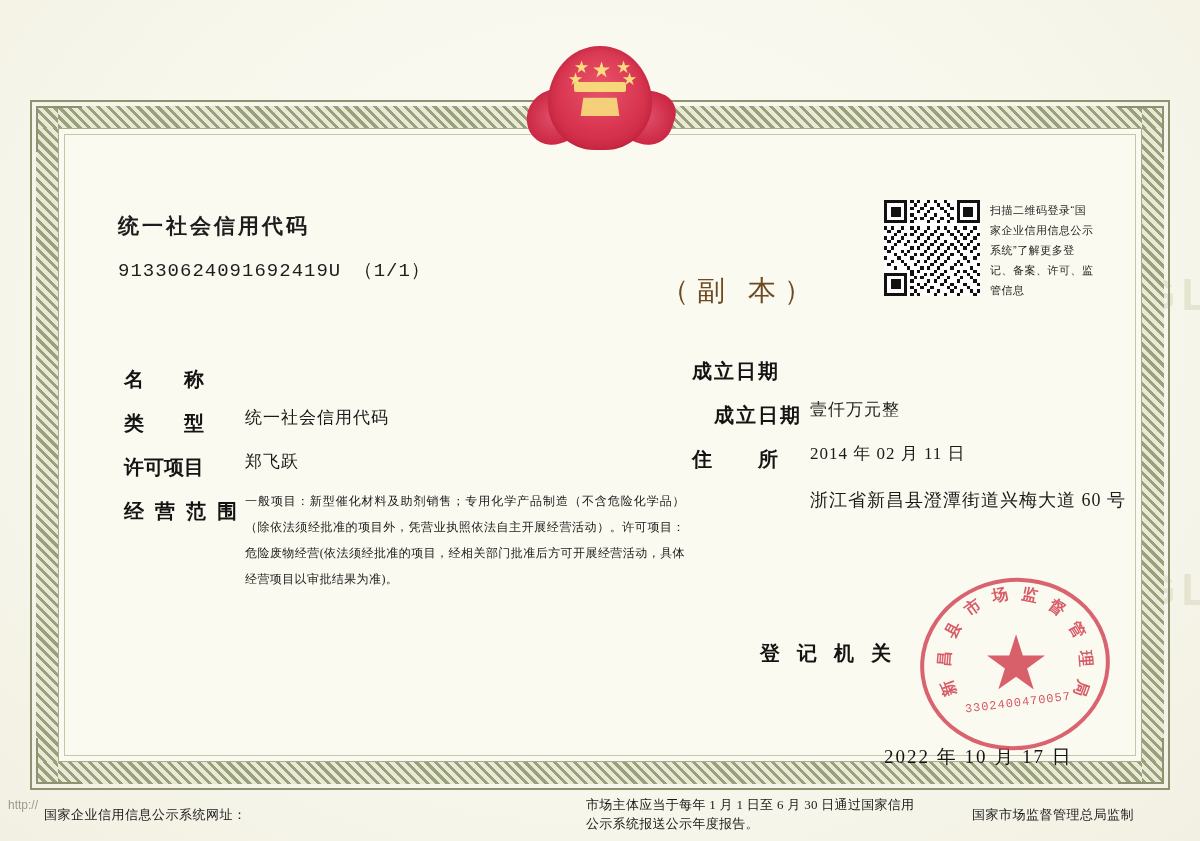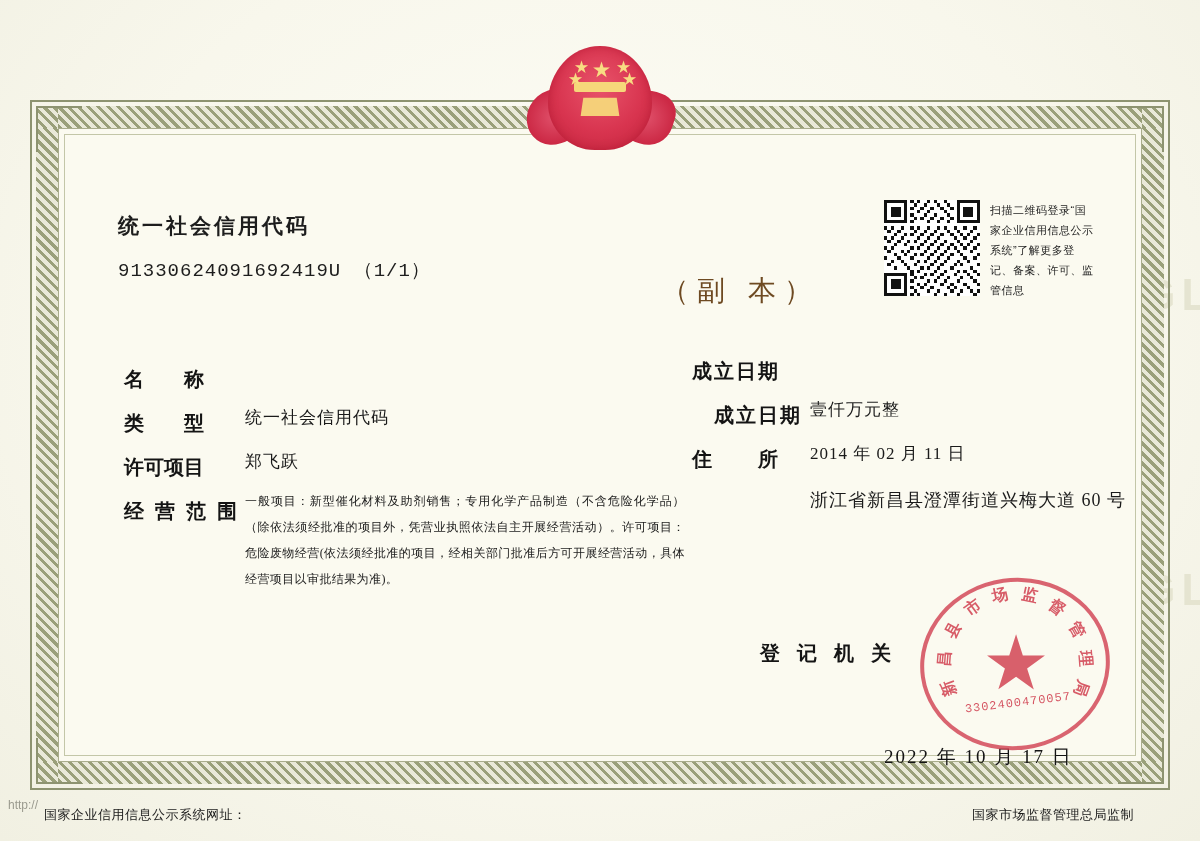--- a/index.html
+++ b/index.html
@@ -543,14 +543,15 @@
         <span class="arc-char" style="transform: translate(41.8011px, -56.1486px) rotate(36.6667deg) translate(-50%, -50%);">督</span>
         <span class="arc-char" style="transform: translate(61.2891px, -33.8179px) rotate(61.1111deg) translate(-50%, -50%);">管</span>
         <span class="arc-char" style="transform: translate(69.7895px, -5.42447px) rotate(85.5556deg) translate(-50%, -50%);">理</span>
         <span class="arc-char" style="transform: translate(65.7785px, 23.9414px) rotate(110deg) translate(-50%, -50%);">局</span>
       </div>
     <div class="seal-num">3302400470057</div>
   </div>
 
   <div class="footer" id="footer-faint">http://</div>
   <div class="footer" id="footer-left">国家企业信用信息公示系统网址：</div>
+  <div class="footer" id="footer-center">市场主体应当于每年 1 月 1 日至 6 月 30 日通过国家信用公示系统报送公示年度报告。</div>
   <div class="footer" id="footer-right">国家市场监督管理总局监制</div>
 </div>
 
 </body></html>

